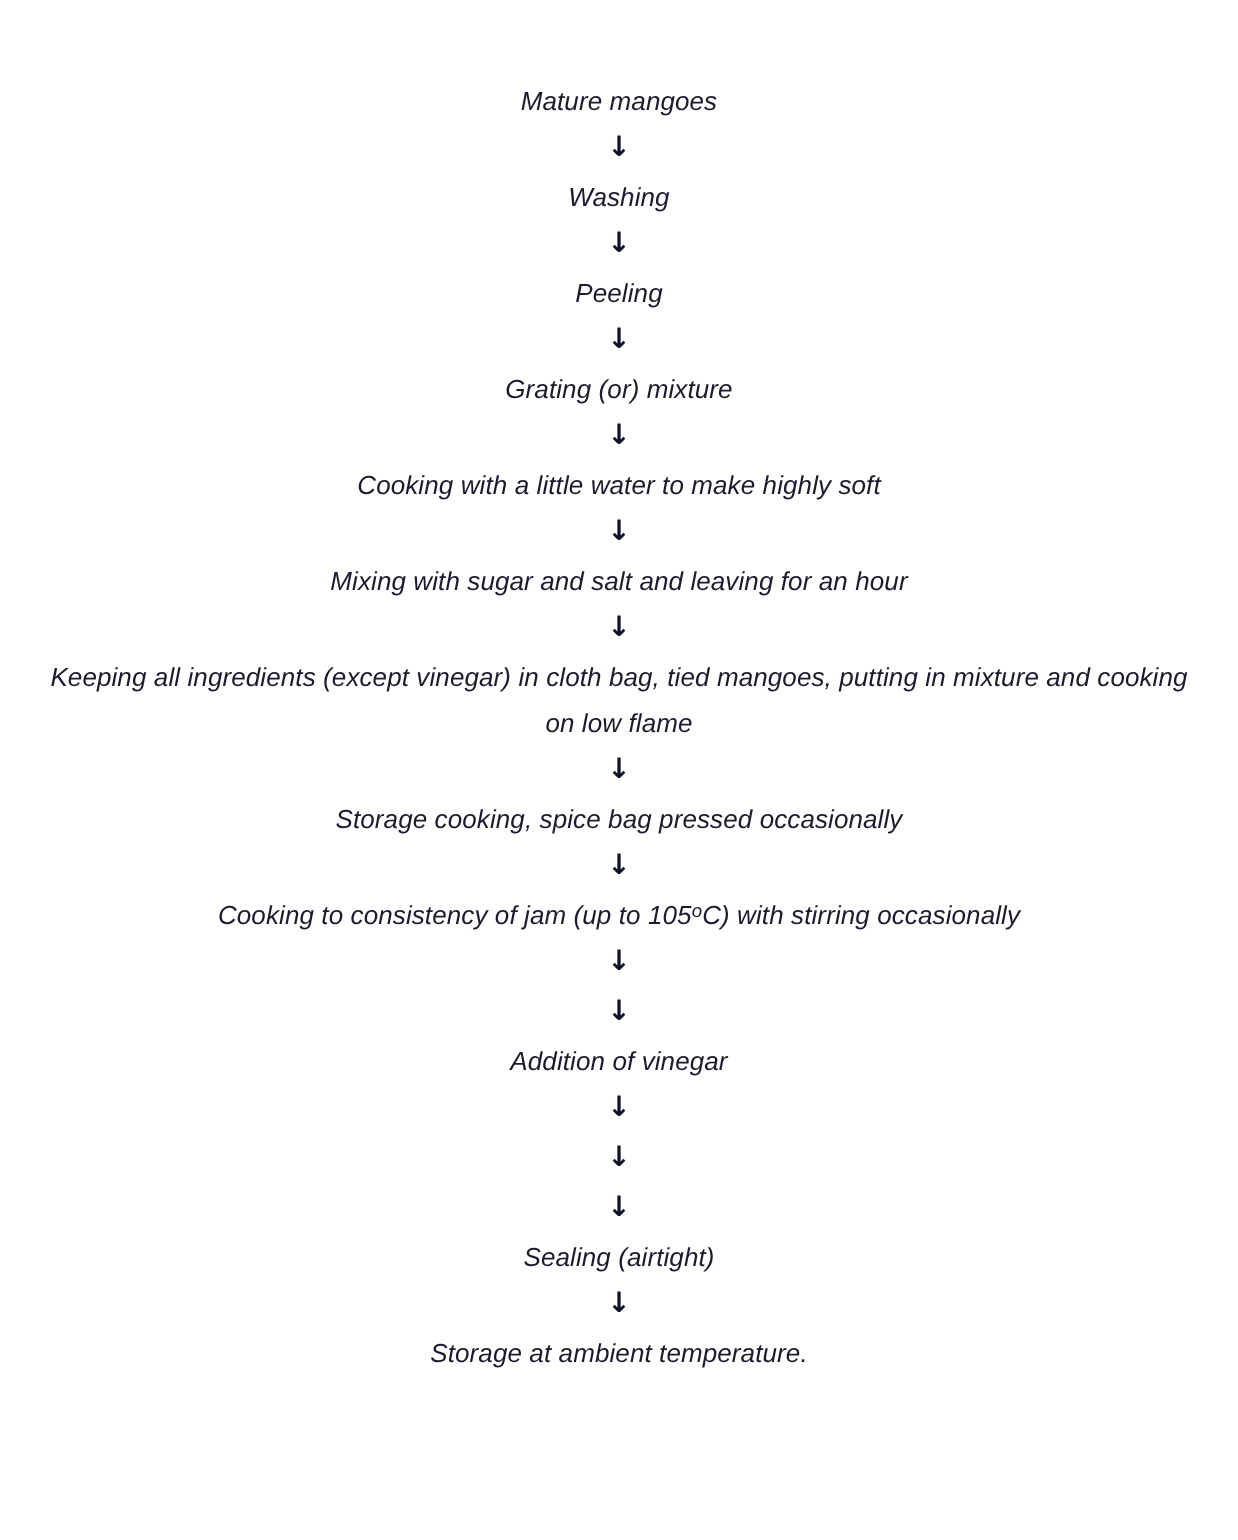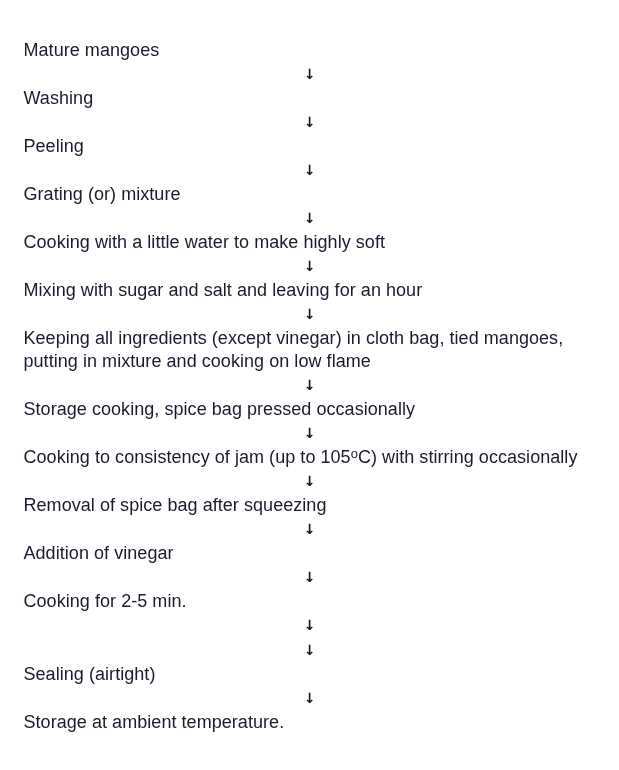--- a/index.html
+++ b/index.html
@@ -19,25 +19,27 @@
     width: 619px;
     box-sizing: border-box;
     padding-top: 39px;
     display: flex;
     flex-direction: column;
     align-items: center;
   }
   .flow-step {
     width: 572px;
     margin: 0 auto;
-    font-size: 18px;
+    text-align: center;
+    font-size: 13px;
     line-height: 23px;
     letter-spacing: 0.05px;
     color: #1b1b2f;
     white-space: pre-line;
+    font-style: italic;
   }
   .flow-arrow {
     width: 572px;
     margin: 0 auto;
     text-align: center;
     font-family: "DejaVu Sans", sans-serif;
     font-size: 14px;
     line-height: 25px;
     font-weight: 700;
     color: #111127;
@@ -63,23 +65,21 @@
     <div class="flow-step">Cooking with a little water to make highly soft</div>
     <div class="flow-arrow">↓</div>
     <div class="flow-step">Mixing with sugar and salt and leaving for an hour</div>
     <div class="flow-arrow">↓</div>
     <div class="flow-step">Keeping all ingredients (except vinegar) in cloth bag, tied mangoes, putting in mixture and cooking on low flame</div>
     <div class="flow-arrow">↓</div>
     <div class="flow-step">Storage cooking, spice bag pressed occasionally</div>
     <div class="flow-arrow">↓</div>
     <div class="flow-step">Cooking to consistency of jam (up to 105<span class="sup-deg">o</span>C) with stirring occasionally</div>
     <div class="flow-arrow">↓</div>
-    <div class="flow-step">Removal of spice bag after squeezing</div>
     <div class="flow-arrow">↓</div>
     <div class="flow-step">Addition of vinegar</div>
     <div class="flow-arrow">↓</div>
-    <div class="flow-step">Cooking for 2-5 min.</div>
     <div class="flow-arrow">↓</div>
     <div class="flow-arrow">↓</div>
     <div class="flow-step">Sealing (airtight)</div>
     <div class="flow-arrow">↓</div>
     <div class="flow-step">Storage at ambient temperature.</div>
   </div>
 
 </body></html>

